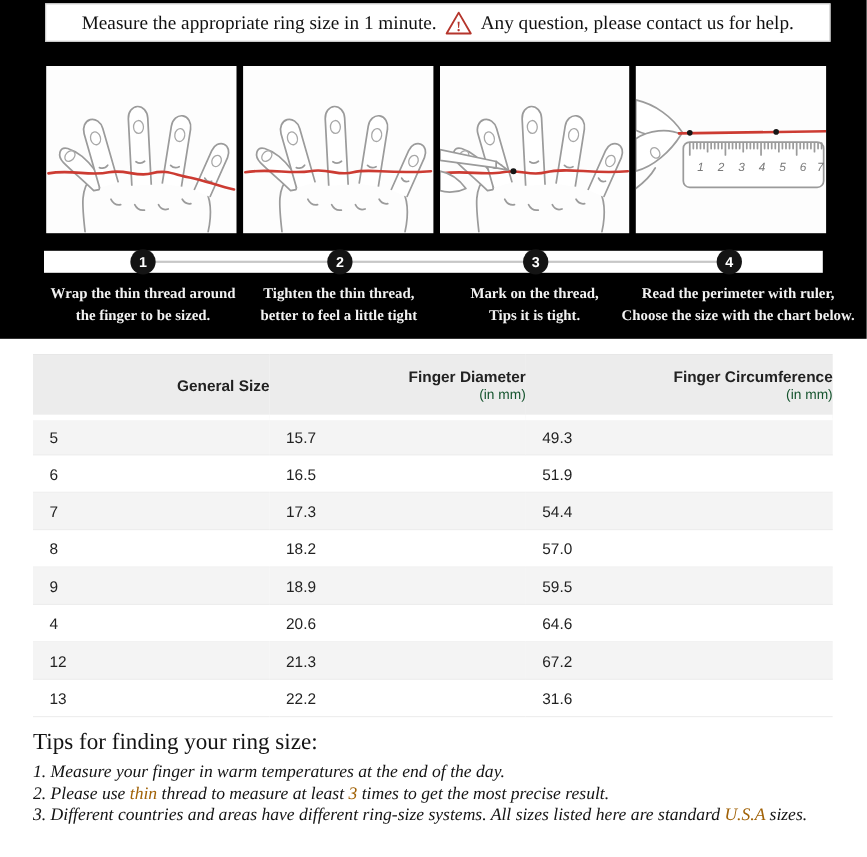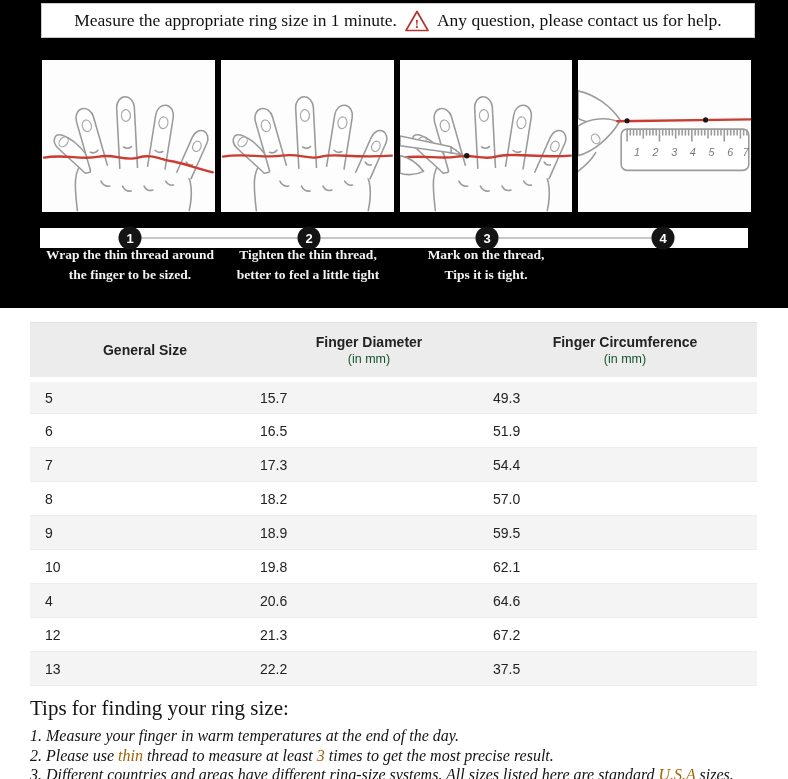--- a/index.html
+++ b/index.html
@@ -44,37 +44,37 @@
   .step-circle {
     position:absolute; top:50%; transform:translate(-50%,-50%);
     width:23px; height:23px; border-radius:50%;
     background:#141414; color:#fff;
     font-family:"Liberation Sans", sans-serif; font-size:13px; font-weight:bold;
     display:flex; align-items:center; justify-content:center;
   }
   .step-circle.c1 { left:90px; }  .step-circle.c2 { left:269px; }
   .step-circle.c3 { left:447px; } .step-circle.c4 { left:623px; }
 
-  .captions { position:absolute; top:245px; left:0; width:788px; height:48px; }
+  .captions { position:absolute; top:257px; left:0; width:788px; height:48px; }
   .caption {
     position:absolute; transform:translateX(-50%); text-align:center;
     color:#f2f2f2; font-size:13.5px; line-height:20px; white-space:nowrap;
     font-weight:bold;
   }
   .caption.k1 { left:130px; } .caption.k2 { left:308px; }
   .caption.k3 { left:486px; } .caption.k4 { left:671px; }
 
   
   .size-table {
     width:727px; margin:14px 0 0 30px; border-collapse:collapse;
     font-family:"Liberation Sans", sans-serif; color:#222;
     border-top:1px solid #e2e2e2;
   }
   .size-table th {
-    background:#ececec; text-align:center; vertical-align:middle;
+    background:#ececec; text-align:right; vertical-align:middle;
     font-size:14px; font-weight:bold; padding:9px 0 9px 15px; height:57px;
     border-bottom:5px solid #ffffff;
   }
   .size-table th .sub { display:block; font-weight:normal; font-size:12.5px; color:#14532d; margin-top:2px; }
   .size-table col.c1 { width:215px; } .size-table col.c2 { width:233px; } .size-table col.c3 { width:279px; }
   .size-table td {
     font-size:14px; padding:0 0 0 15px; height:34px; border-bottom:1px solid #ededed;
   }
   .size-table tbody tr:nth-child(odd)  { background:#f4f4f4; }
   .size-table tbody tr:nth-child(even) { background:#ffffff; }
@@ -209,20 +209,24 @@
       <div>the finger to be sized.</div>
     </div>
     <div class="caption k2">
       <div>Tighten the thin thread,</div>
       <div>better to feel a little tight</div>
     </div>
     <div class="caption k3">
       <div>Mark on the thread,</div>
       <div>Tips it is tight.</div>
     </div>
+    <div class="caption k4">
+      <div>Read the perimeter with ruler,</div>
+      <div>Choose the size with the chart below.</div>
+    </div>
   </div>
 </div>
 
 <table class="size-table">
   <colgroup>
       <col class="c1">
       <col class="c2">
       <col class="c3">
     </colgroup>
   <thead>
@@ -260,38 +264,33 @@
         <td>8</td>
         <td>18.2</td>
         <td>57.0</td>
       </tr>
     <tr>
         <td>9</td>
         <td>18.9</td>
         <td>59.5</td>
       </tr>
     <tr>
-        <td>10</td>
-        <td>19.8</td>
-        <td>62.1</td>
-      </tr>
-    <tr>
         <td>4</td>
         <td>20.6</td>
         <td>64.6</td>
       </tr>
     <tr>
         <td>12</td>
         <td>21.3</td>
         <td>67.2</td>
       </tr>
     <tr>
         <td>13</td>
         <td>22.2</td>
-        <td>37.5</td>
+        <td>31.6</td>
       </tr>
   </tbody>
 </table>
 
 <div class="tips">
   <div class="tips-title">Tips for finding your ring size:</div>
   <div class="tip-line">1. Measure your finger in warm temperatures at the end of the day.</div>
   <div class="tip-line">
     <span>2. Please use </span><span class="red">thin</span><span> thread to measure at least </span><span class="red">3</span><span> times to get the most precise result.</span>
   </div>

